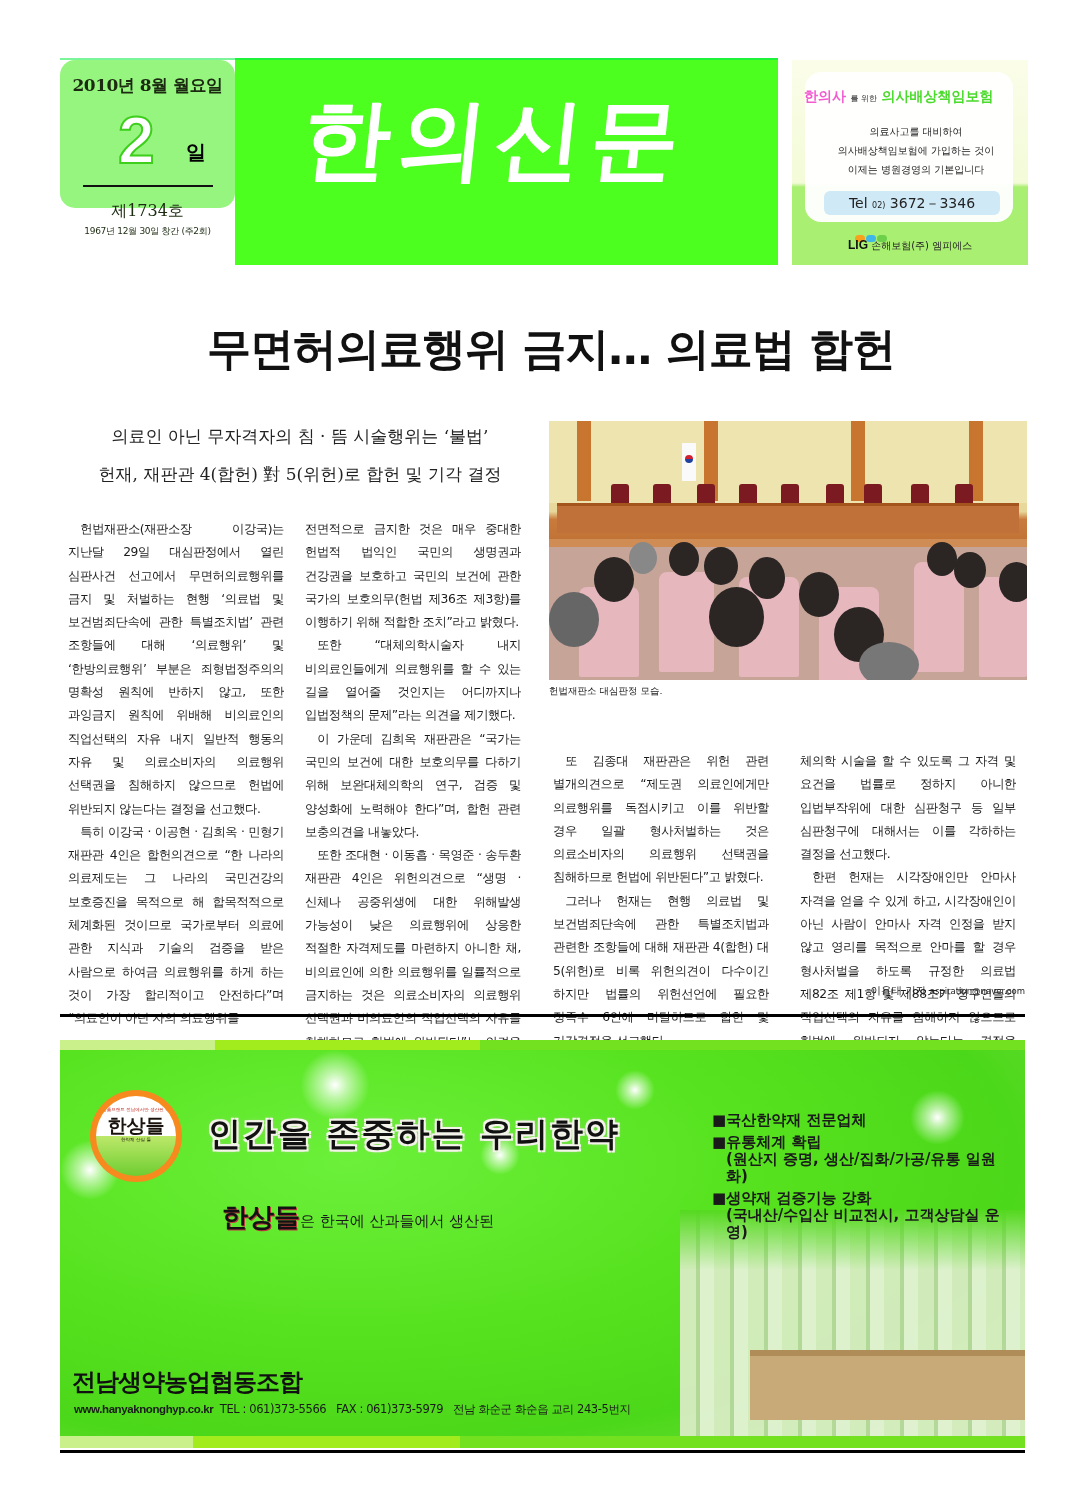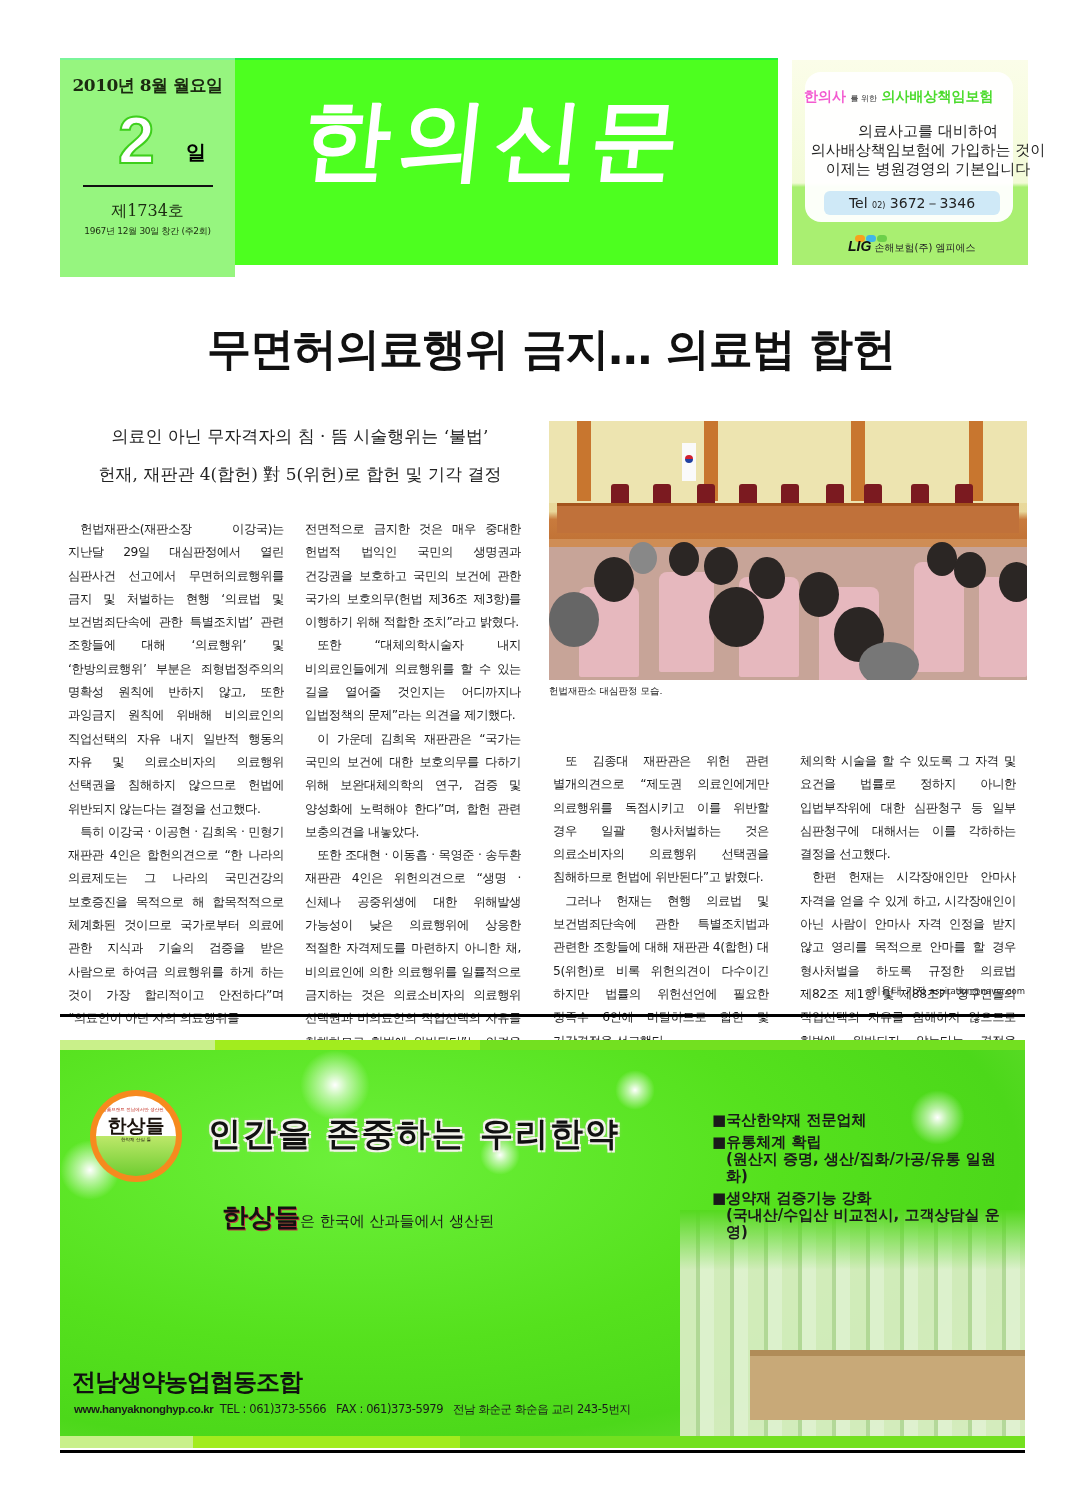--- a/index.html
+++ b/index.html
@@ -2,22 +2,22 @@
 <html><head>
 <meta charset="utf-8">
 <style>
   * { box-sizing: border-box; margin: 0; padding: 0; }
   html, body { width: 1082px; height: 1496px; background: #ffffff; overflow: hidden; }
   body { position: relative; font-family: "DejaVu Sans", sans-serif; color: #1a1a1a; }
 
   
   .masthead-topline { position: absolute; top: 58px; height: 2px; }
   .date-box {
-    position: absolute; left: 60px; top: 60px; width: 175px; height: 217px;
-    background: #96f57f; text-align: center;
+    position: absolute; left: 60px; top: 60px; width: 175px; height: 148px;
+    background: #96f57f; text-align: center; border-radius: 15px;
   }
   .date-line { margin-top: 14px; font-size: 17px; font-weight: bold; color: #1b2a10; letter-spacing: -0.5px; font-family: "DejaVu Serif", serif; }
   .day-row { position: relative; height: 78px; margin-top: 4px; }
   .day-num {
     position: absolute; left: 58px; top: 0; font-size: 66px; font-weight: bold; color: #ffffff;
     font-family: "Liberation Sans", sans-serif;
     -webkit-text-stroke: 2px #3ecf1c; line-height: 78px;
   }
   .day-unit { position: absolute; left: 126px; top: 38px; font-size: 20px; font-weight: bold; color: #000; }
   .day-rule { margin: 6px auto 0; width: 130px; height: 2px; background: #111; }
@@ -43,30 +43,30 @@
     background: linear-gradient(#fbfde9 0%, #f3fbd8 60%, #a9ef71 62%, #a9ef71 100%);
   }
   .ad-card {
     position: absolute; left: 13px; top: 12px; width: 208px; height: 150px;
     background: #ffffff; border-radius: 16px; opacity: 0.96;
   }
   .ad-headline { position: absolute; left: 12px; top: 28px; font-size: 14px; white-space: nowrap; }
   .ad-hl-pink { color: #f35ad0; font-weight: bold; }
   .ad-hl-small { font-size: 8px; color: #333; }
   .ad-hl-green { color: #4cdb2d; font-weight: bold; }
-  .ad-body { position: absolute; left: 0; top: 62px; width: 248px; text-align: center; font-size: 15px; line-height: 19px; color: #222; margin-left: 12px; }
+  .ad-body { position: absolute; left: 0; top: 62px; width: 248px; text-align: center; font-size: 10px; line-height: 19px; color: #222; }
   .ad-tel {
     position: absolute; left: 32px; top: 191px; width: 176px; height: 24px;
     background: #cfe9f7; border-radius: 6px; text-align: center; line-height: 24px; font-size: 14px; color: #222;
   }
   .ad-tel small { font-size: 8px; }
   .ad-lig-dots { position: absolute; left: 855px; top: 227px; }
   .dot { display: inline-block; width: 10px; height: 7px; border-radius: 4px; margin-right: 1px; }
   .ad-lig { position: absolute; left: 848px; top: 238px; font-size: 10px; color: #222; white-space: nowrap; }
-  .ad-lig b { font-size: 14px; color: #111; font-family: "Liberation Sans", sans-serif; font-style: italic; }
+  .ad-lig b { font-size: 12px; color: #111; font-family: "Liberation Sans", sans-serif; }
 
   
   .headline {
     position: absolute; left: 0; top: 320px; width: 1082px; text-align: center;
     font-size: 44px; font-weight: bold; color: #111; letter-spacing: -1px; padding-left: 20px;
   }
   .subhead { position: absolute; left: 60px; width: 480px; text-align: center; font-family: "DejaVu Serif", serif; font-size: 17px; color: #222; }
 
   
   .photo {

